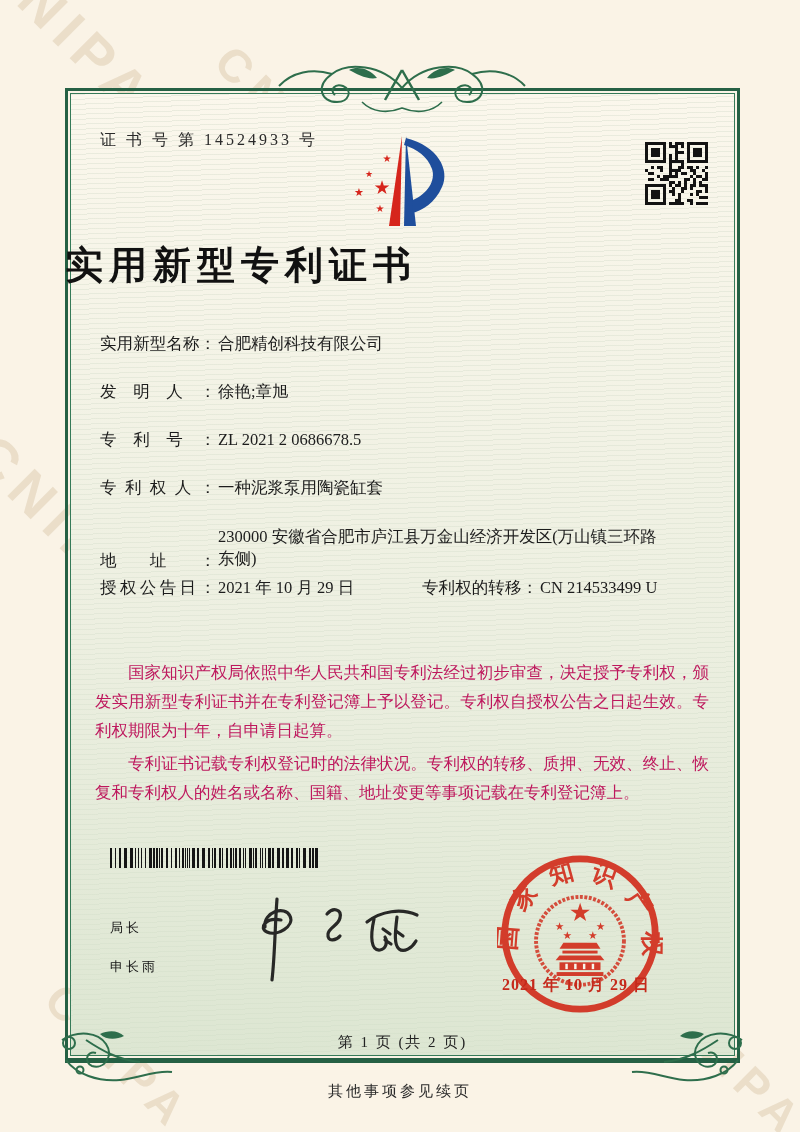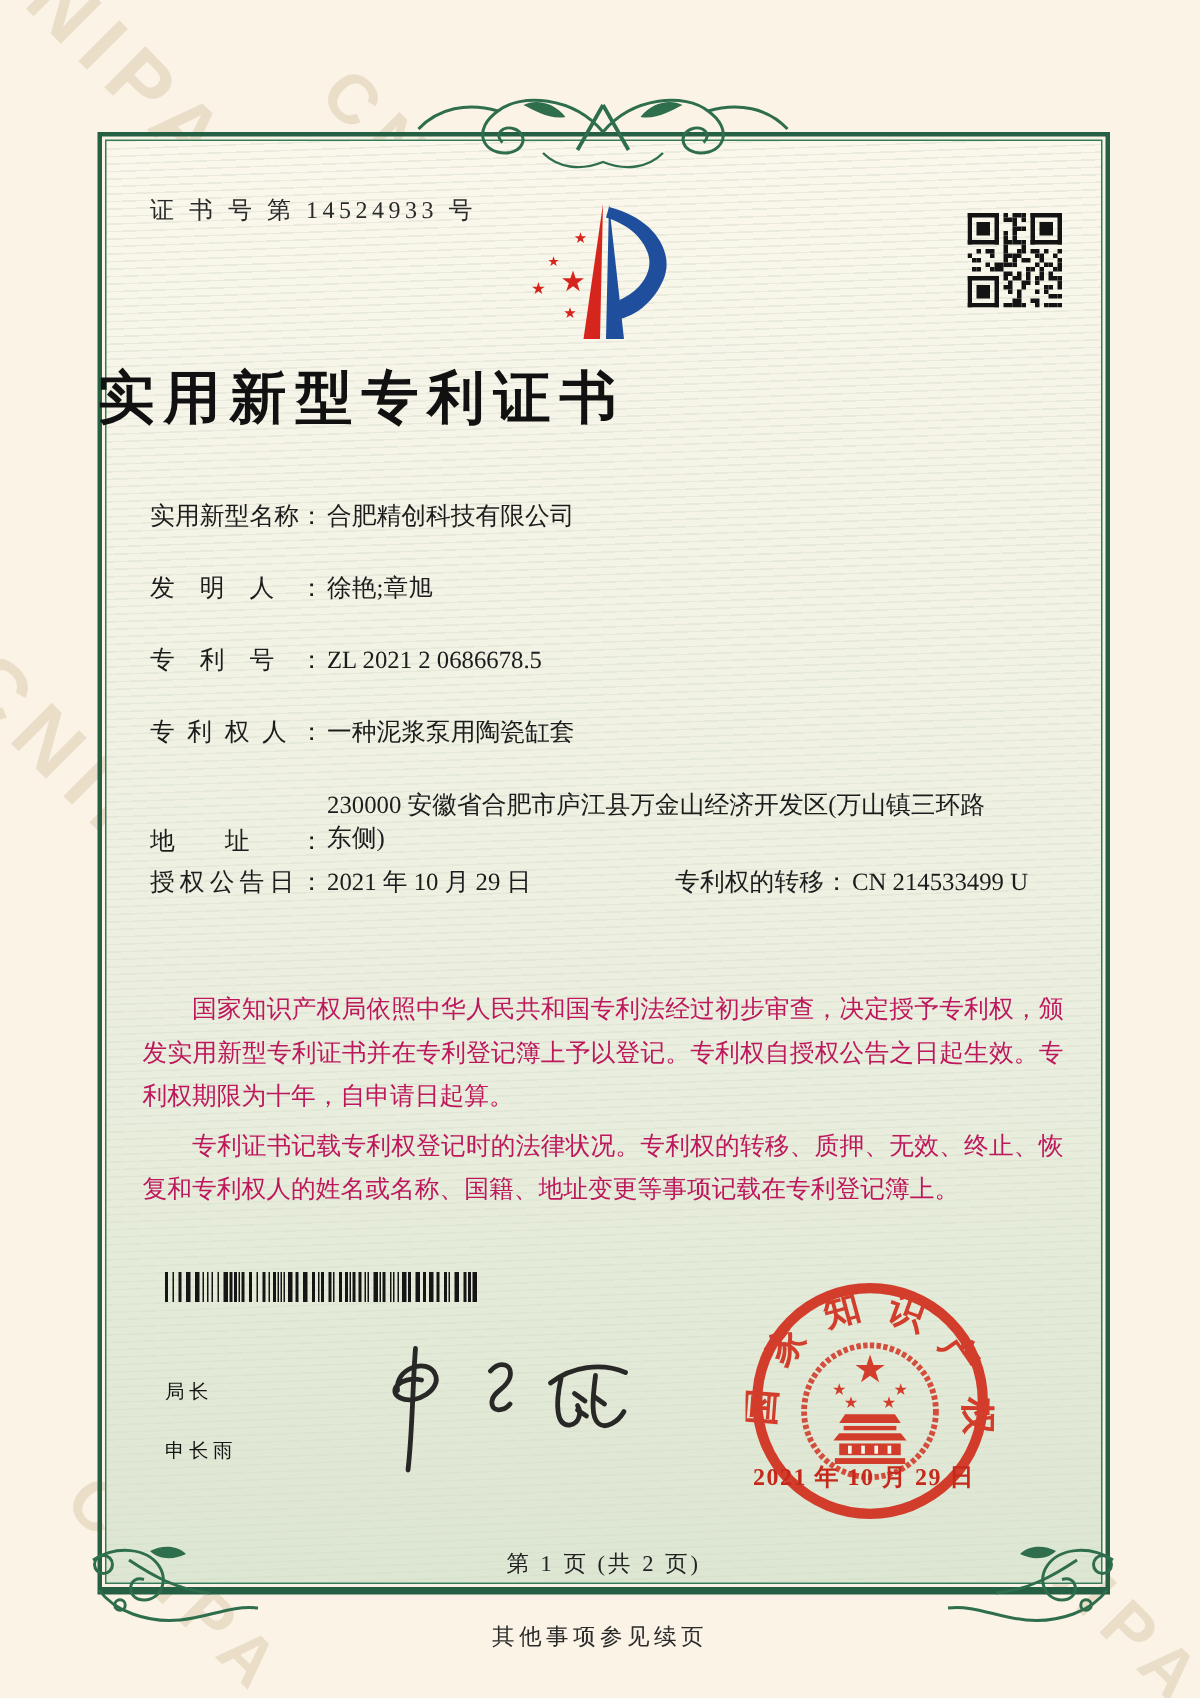--- a/index.html
+++ b/index.html
@@ -22,21 +22,21 @@
   .logo{position:absolute;left:336px;top:124px;width:132px;height:114px;}
   .qr{position:absolute;left:645px;top:142px;width:63px;height:63px;}
   .title{position:absolute;left:65px;top:240px;width:675px;text-align:left;
          font-size:38px;font-weight:700;letter-spacing:6px;color:#111;}
   .fields{position:absolute;left:100px;top:334px;width:592px;font-size:16.5px;}
   .frow{display:flex;align-items:flex-end;margin-bottom:29px;line-height:19px;}
   .flabel{display:inline-block;width:116px;flex:none;text-align:justify;text-align-last:justify;}
   .fvalue{margin-left:2px;}
   .frow.addr{margin-bottom:8px;}
   .frow.addr .fvalue{width:444px;line-height:22px;}
-  .grantrow{display:flex;margin-top:0;gap:28px;}
+  .grantrow{display:flex;margin-top:0;}
   .gpair{display:flex;line-height:19px;}
   .gpair.first{width:322px;flex:none;}
   .paras{position:absolute;left:95px;top:658px;width:614px;font-size:16.5px;line-height:29px;
          text-align:justify;color:#be185d;}
   .paras p{margin:0;text-indent:2em;}
   .paras p + p{margin-top:4px;}
   .barcode{position:absolute;left:110px;top:848px;width:212px;height:20px;}
   .sig-block{position:absolute;left:110px;top:908px;font-size:13px;letter-spacing:3px;line-height:39px;color:#151515;}
   .sig-svg{position:absolute;left:225px;top:892px;width:210px;height:96px;}
   .seal{position:absolute;left:497px;top:851px;width:166px;height:166px;opacity:0.93;z-index:3;}

